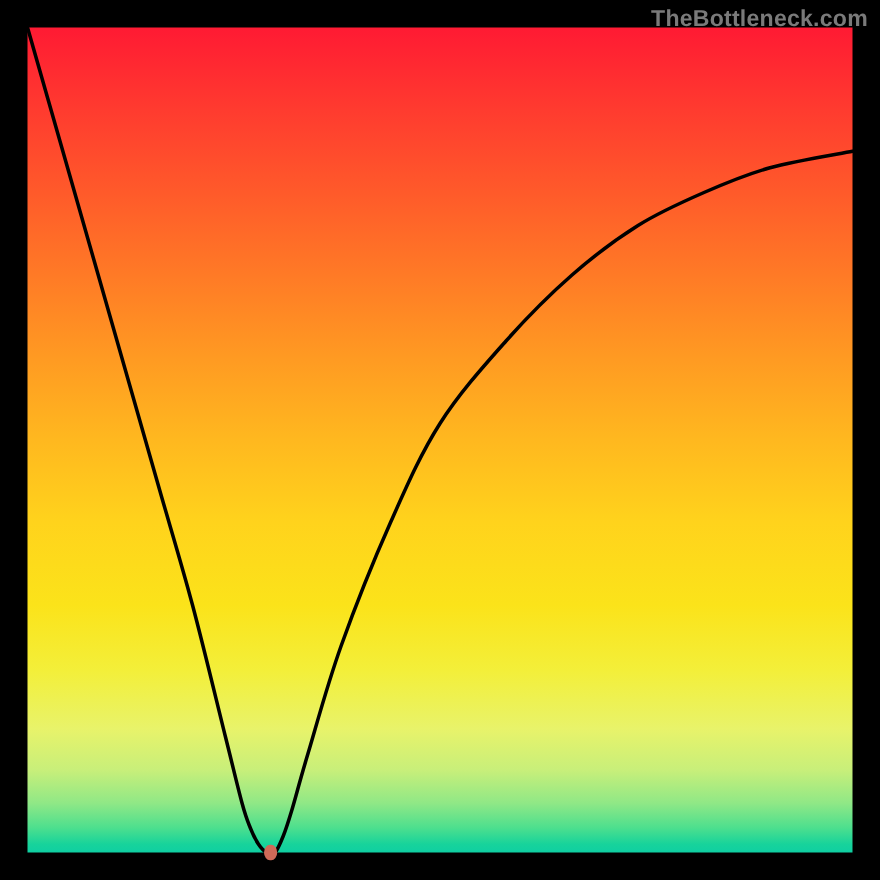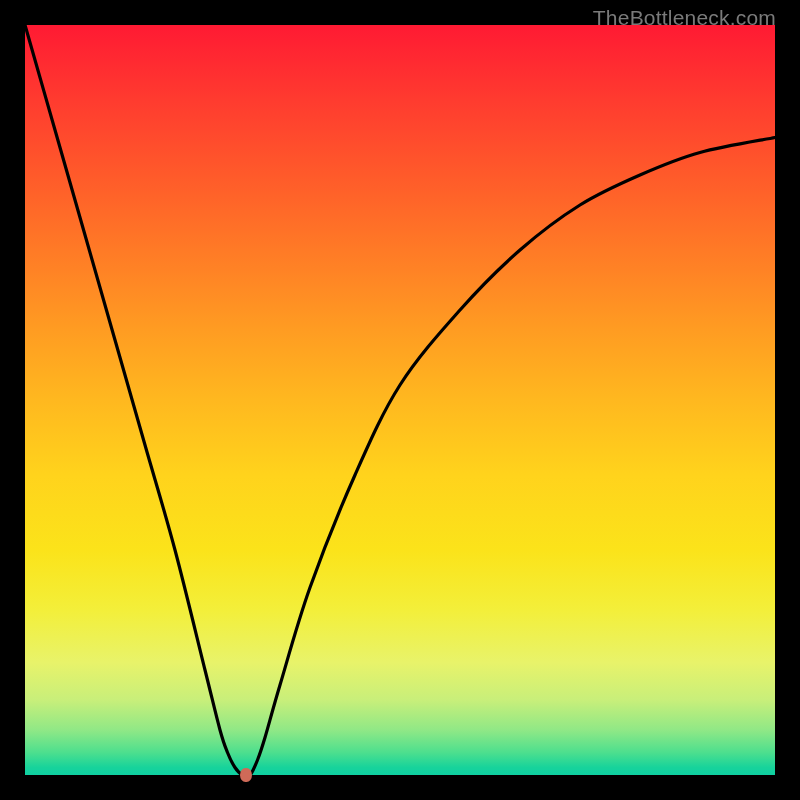--- a/index.html
+++ b/index.html
@@ -40,24 +40,24 @@
       #c8ef7a 90%,
       #90e886 94%,
       #4ddf8e 97%,
       #17d39b 99%,
       #0fcfa2 100%
     );
   }
   .watermark {
     position: absolute;
     top: 6px;
-    right: 24px;
+    right: 11px;
     color: #7a7a7a;
     font-size: 21px;
-    font-weight: 400;
+    font-weight: 700;
     letter-spacing: 0.2px;
     user-select: none;
     z-index: 5;
   }
   svg.curve {
     position: absolute;
     left: 0;
     top: 0;
     width: 750px;
     height: 750px;

